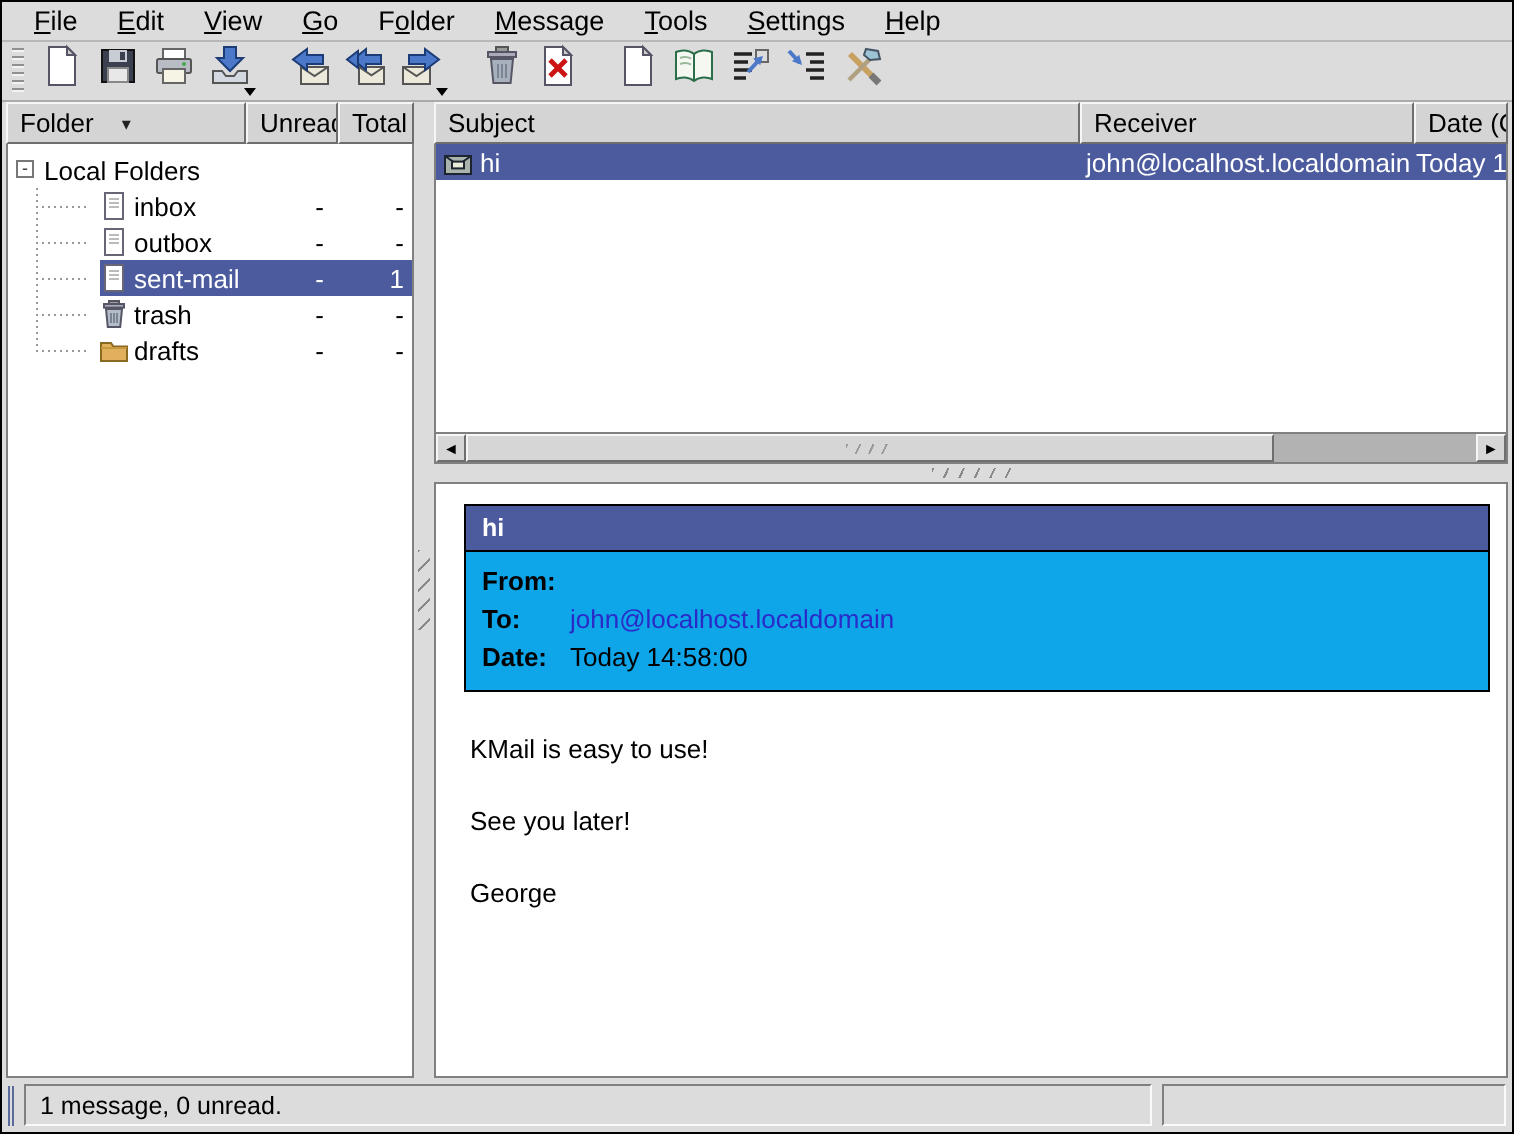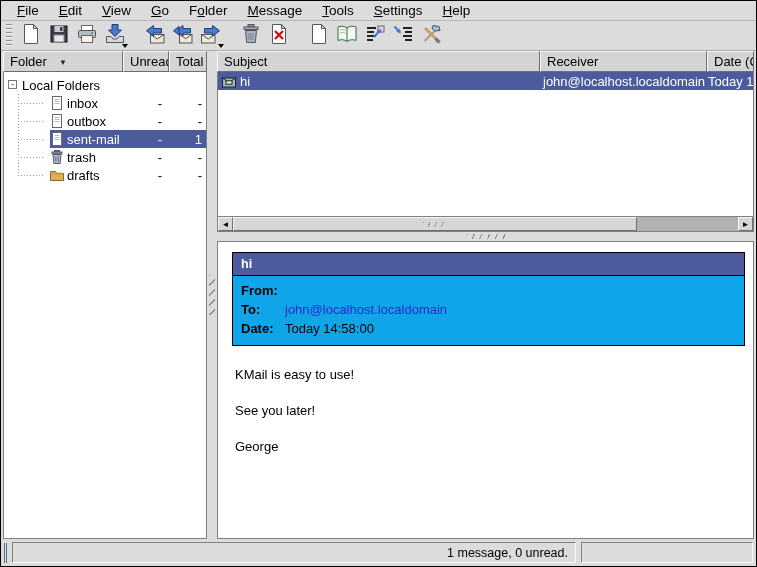--- a/index.html
+++ b/index.html
@@ -114,21 +114,21 @@
   .pv-fvalue { white-space:nowrap; }
   .pv-fvalue.link { color: var(--link); }
   .pv-body { padding:20px 0 0 17px; font-size:13px; line-height:18px; }
 
   
   .statusbar { height:27px; flex:none; display:flex; align-items:center; padding:0 3px; gap:5px; }
   .sb-handle { width:3px; height:20px; flex:none;
       border-left:1px solid #5a6a9a; border-right:1px solid #5a6a9a; }
   .sb-panel { height:21px; border-top:1px solid #808080; border-left:1px solid #808080;
               border-bottom:1px solid #fafafa; border-right:1px solid #fafafa;
-              display:flex; align-items:center; font-size:12.5px; padding:0 7px; overflow:hidden;justify-content:flex-end; }
+              display:flex; align-items:center; font-size:12.5px; padding:0 7px; overflow:hidden; }
   .sb-left { flex:1; }
   .sb-right { width:172px; flex:none; }
 </style>
 </head>
 <body>
 
 <div class="window">
 
   <div class="menubar">
       <div class="menu-item"><u>F</u>ile</div>

